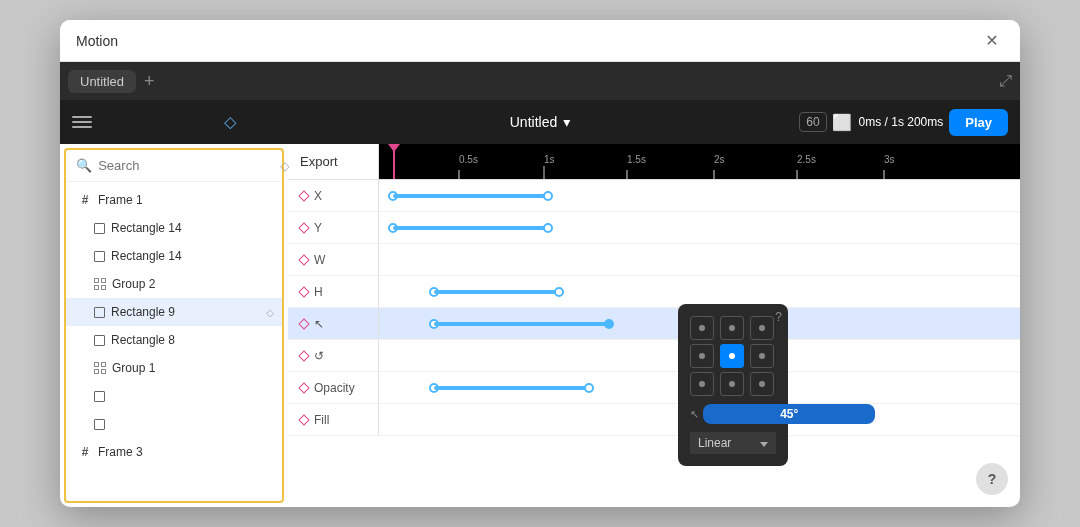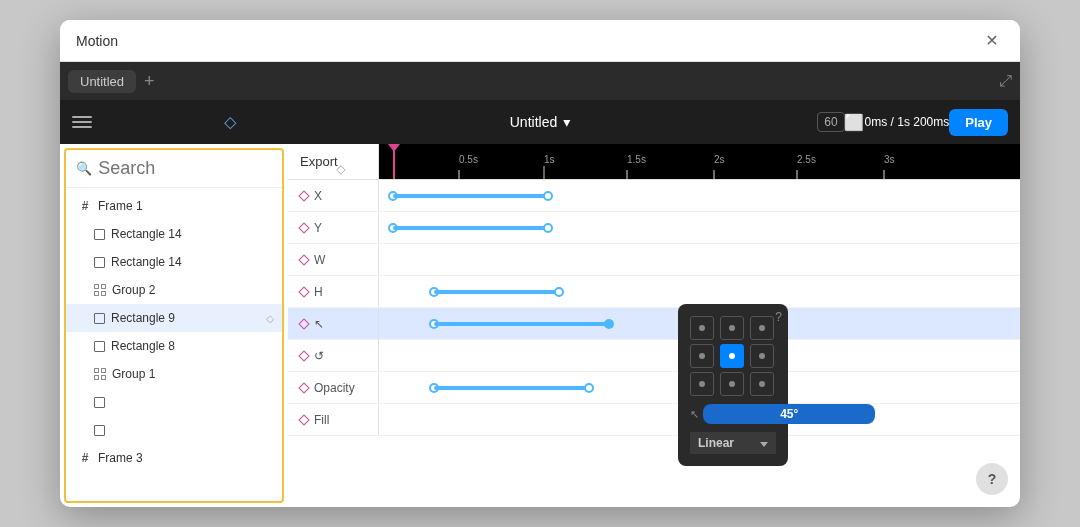--- a/index.html
+++ b/index.html
@@ -123,21 +123,21 @@
       gap: 6px;
       color: #fff;
       font-size: 14px;
       font-weight: 500;
       cursor: pointer;
     }
     .toolbar-right {
       margin-left: auto;
       display: flex;
       align-items: center;
-      gap: 0;
+      gap: 6px;
     }
     .fps-badge {
       border: 1px solid #555;
       color: #aaa;
       border-radius: 4px;
       padding: 2px 6px;
       font-size: 12px;
     }
     .toolbar-icon-btn {
       background: none;
@@ -187,21 +187,21 @@
       display: flex;
       align-items: center;
       padding: 8px 10px;
       border-bottom: 1px solid #eee;
       gap: 6px;
     }
     .search-bar input {
       flex: 1;
       border: none;
       outline: none;
-      font-size: 18px;
+      font-size: 13px;
       color: #ec4899;
       background: transparent;
     }
     .search-icon {
       color: #999;
       font-size: 13px;
     }
     .diamond-icon {
       color: #aaa;
       font-size: 12px;
@@ -441,21 +441,20 @@
     .easing-dropdown {
       display: flex;
       align-items: center;
       justify-content: space-between;
       background: #3a3a3a;
       border-radius: 0;
       padding: 4px 8px;
       cursor: pointer;
       color: #ccc;
       font-size: 12px;
-      font-weight: bold;
     }
     .help-btn {
       position: absolute;
       bottom: 12px;
       right: 12px;
       width: 32px;
       height: 32px;
       border-radius: 50%;
       background: #e0e0e0;
       border: none;

